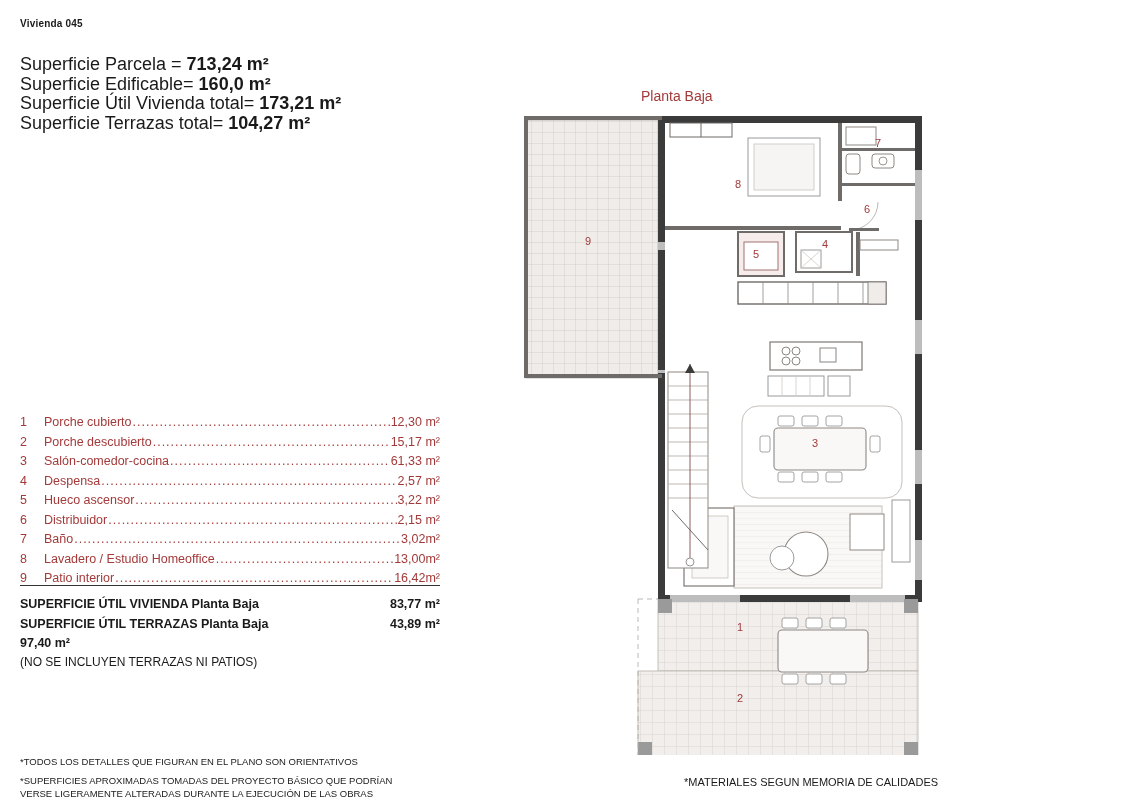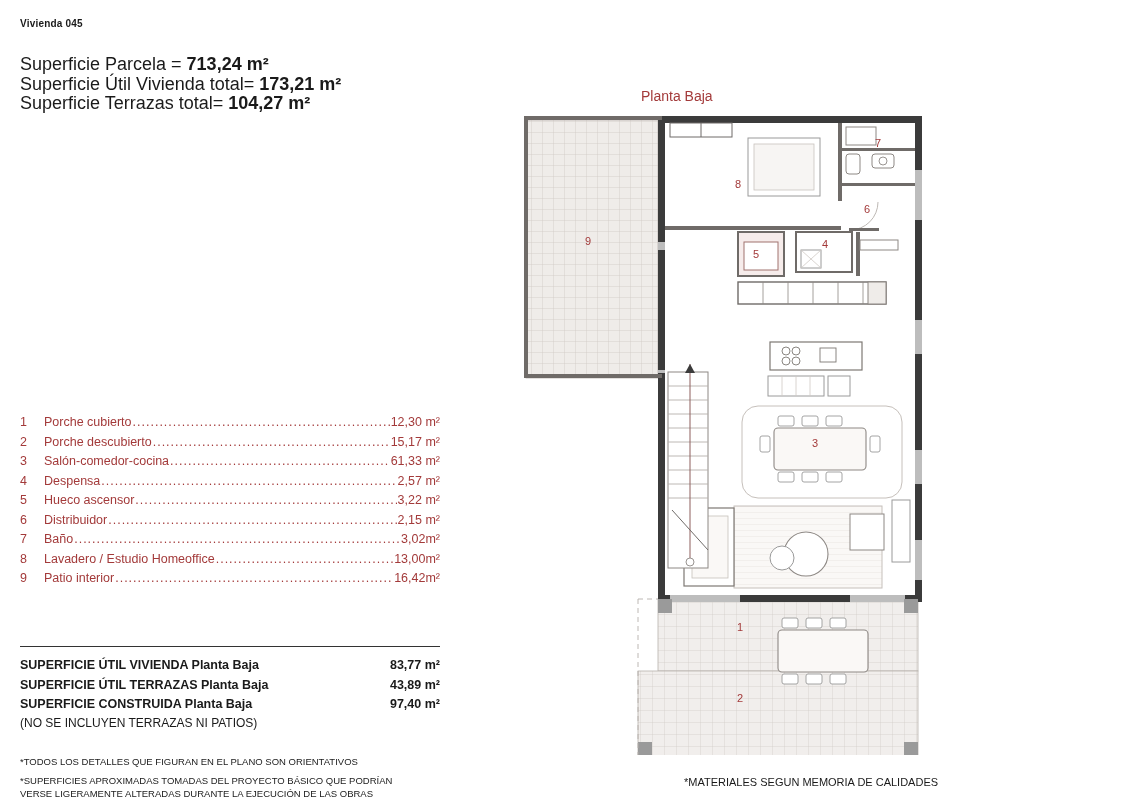--- a/index.html
+++ b/index.html
@@ -70,21 +70,21 @@
   }
   .legend-area {
     flex: 0 0 auto;
     text-align: right;
   }
 
   
   .totals {
     position: absolute;
     left: 20px;
-    top: 646px;
+    top: 585px;
     width: 420px;
     font-size: 12.5px;
     border-top: 1px solid #333;
     padding-top: 9px;
   }
   .totals-row {
     display: flex;
     justify-content: space-between;
     line-height: 19.5px;
   }
@@ -144,20 +144,23 @@
 
 <div class="page">
 
   <div class="title">Vivienda 045</div>
 
   <div class="summary">
     <div>
       <span class="lbl">Superficie Parcela = </span><span class="val">713,24 m²</span>
     </div>
     <div>
+      <span class="lbl">Superficie Edificable= </span><span class="val">160,0 m²</span>
+    </div>
+    <div>
       <span class="lbl">Superficie Útil Vivienda total= </span><span class="val">173,21 m²</span>
     </div>
     <div>
       <span class="lbl">Superficie Terrazas total= </span><span class="val">104,27 m²</span>
     </div>
   </div>
 
   <div class="legend">
     <div class="legend-row">
       <span class="legend-num">1</span>
@@ -218,21 +221,20 @@
   <div class="totals">
     <div class="totals-row">
       <span class="t-label"><span>SUPERFICIE ÚTIL VIVIENDA </span><em>Planta Baja</em></span>
       <span class="t-val">83,77 m²</span>
     </div>
     <div class="totals-row">
       <span class="t-label"><span>SUPERFICIE ÚTIL TERRAZAS </span><em>Planta Baja</em></span>
       <span class="t-val">43,89 m²</span>
     </div>
     <div class="totals-row">
-      <span class="t-label"><span>SUPERFICIE CONSTRUIDA </span><em>Planta Baja</em></span>
       <span class="t-val">97,40 m²</span>
     </div>
     <div class="totals-note">(NO SE INCLUYEN TERRAZAS NI PATIOS)</div>
   </div>
 
   <div class="footnote footnote-2" style="width:400px;">*SUPERFICIES APROXIMADAS TOMADAS DEL PROYECTO BÁSICO QUE PODRÍAN VERSE LIGERAMENTE ALTERADAS DURANTE LA EJECUCIÓN DE LAS OBRAS</div>
   <div class="footnote footnote-1">*TODOS LOS DETALLES QUE FIGURAN EN EL PLANO SON ORIENTATIVOS</div>
   <div class="footnote-right">*MATERIALES SEGUN MEMORIA DE CALIDADES</div>
 
   <div class="plan-title">Planta Baja</div>

